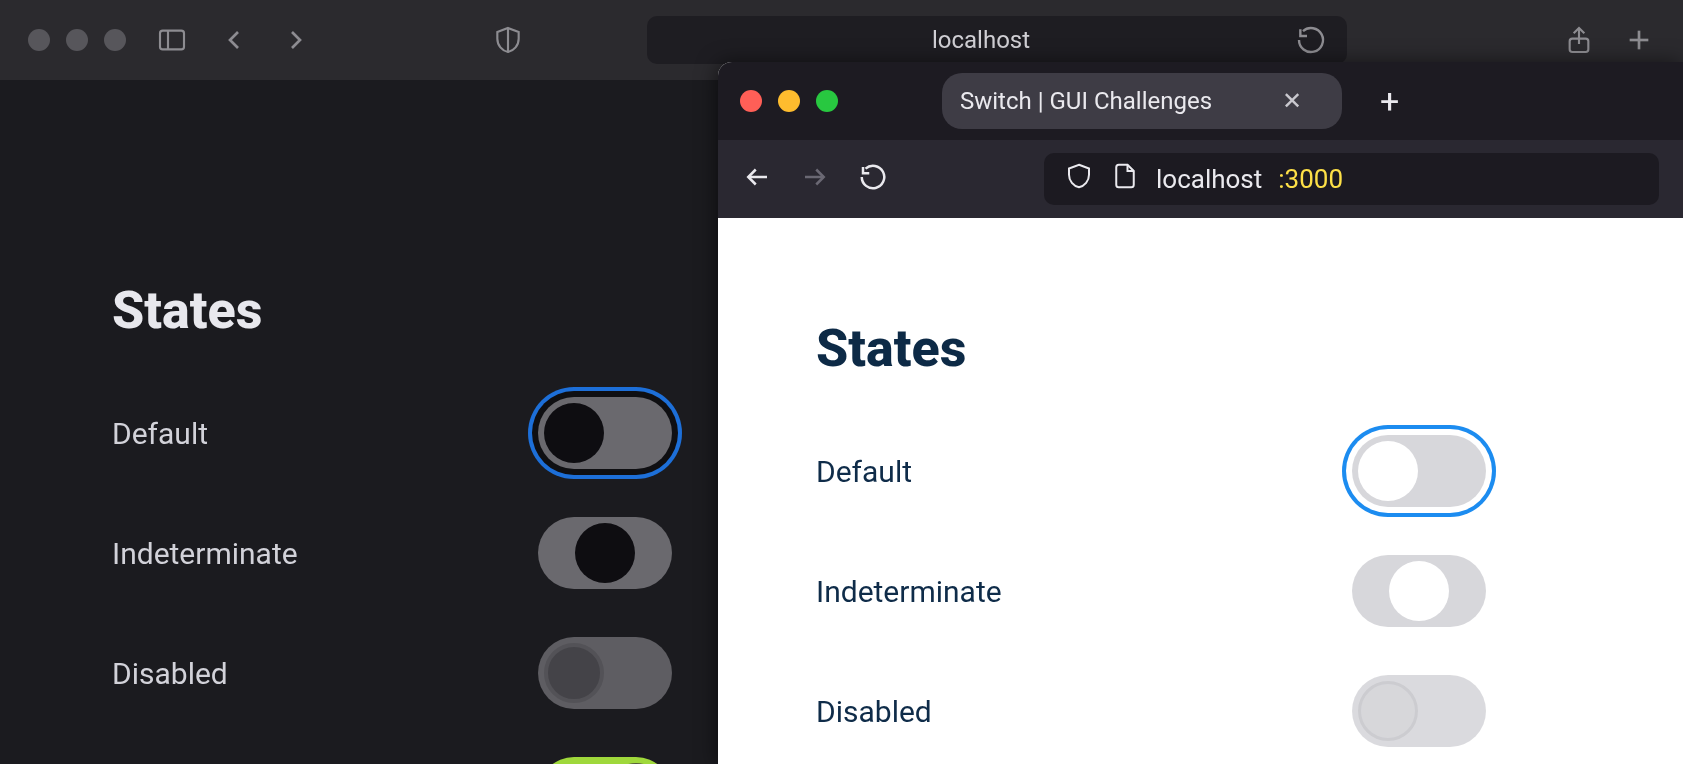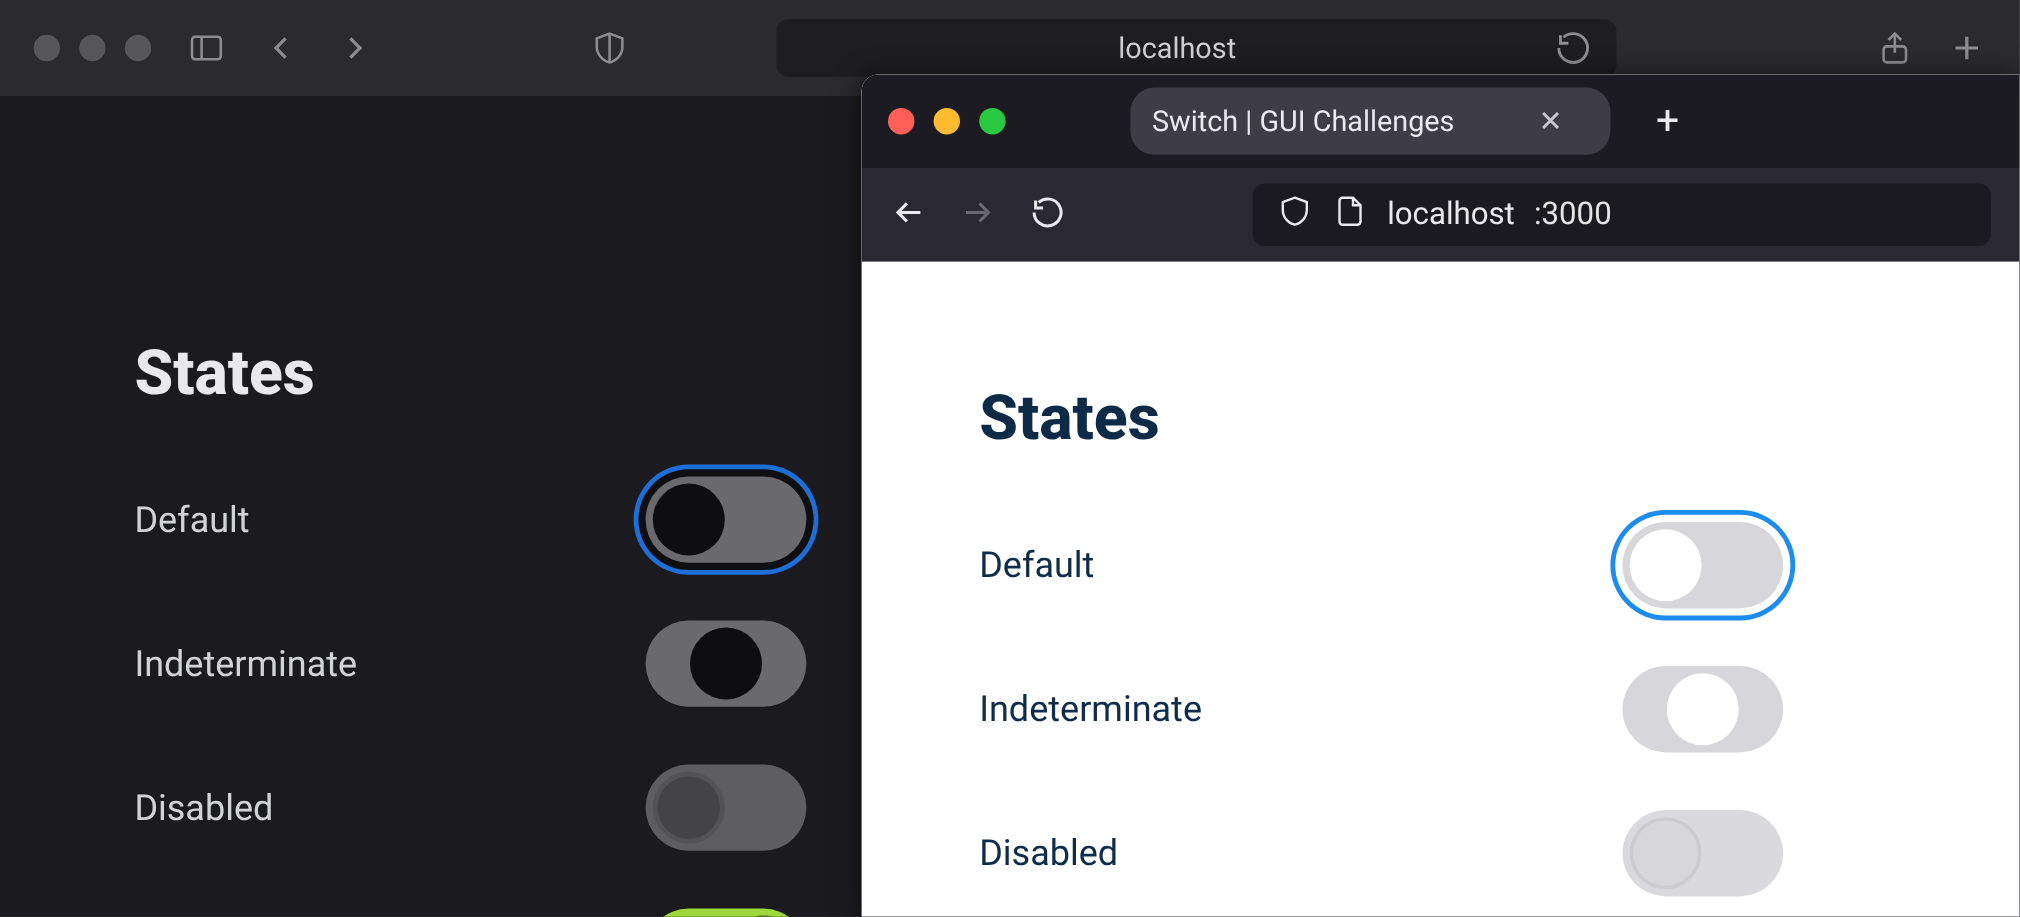--- a/index.html
+++ b/index.html
@@ -151,21 +151,21 @@
   flex: 1;
   height: 52px;
   background: #1c1a21;
   border-radius: 10px;
   display: flex;
   align-items: center;
   padding: 0 20px;
   gap: 16px;
   font-size: 26px;
 }
-.chrome-addr .port { color: #e5e5e5; }
+.chrome-addr .port { color: #fde047; }
 
 .chrome-content {
   padding: 100px 0 0 98px;
   color: #0f2c49;
 }
 .chrome-content h2 {
   font-size: 52px;
   font-weight: 800;
   color: #0d2a46;
   margin-bottom: 56px;

